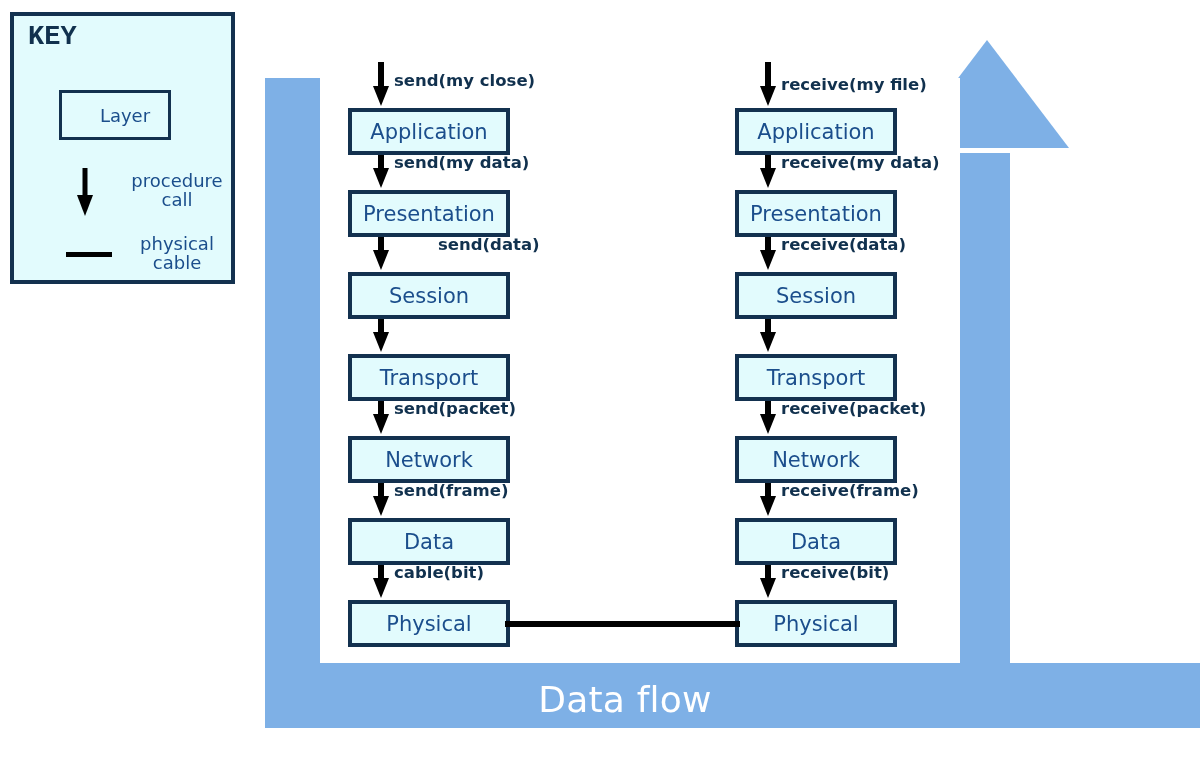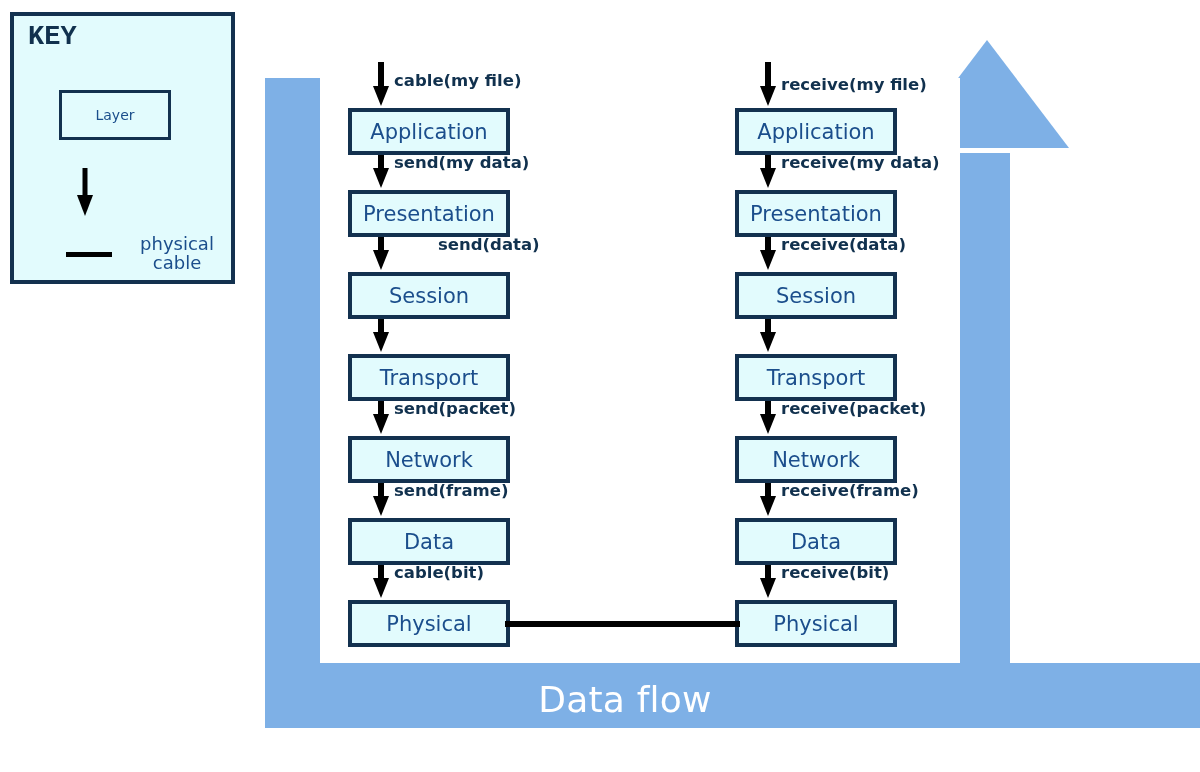--- a/index.html
+++ b/index.html
@@ -36,23 +36,23 @@
   #key-box{
     position:absolute;left:10px;top:12px;width:225px;height:272px;
     background:#E2FBFD;border:4px solid #13314F;box-sizing:border-box;
   }
   #key-title{position:absolute;left:14px;top:6px;font-size:27px;font-weight:bold;color:#11314E;font-family:Liberation Mono, monospace;}
   #key-layer-box{
     position:absolute;left:45px;top:74px;width:112px;height:50px;
     background:#E2FBFD;border:3px solid #13314F;box-sizing:border-box;
   }
   #key-layer-label{
-    position:absolute;left:0;top:0;width:100%;height:100%;
+    position:absolute;left:10px;top:0;width:100%;height:100%;
     display:flex;align-items:center;justify-content:center;
-    font-size:14px;color:#1B4E8C;
+    font-size:18px;color:#1B4E8C;
   }
   .key-row{position:absolute;color:#1B4E8C;font-size:18px;text-align:center;line-height:19px;}
   #key-proc-text{left:103px;top:155px;width:120px;}
   #key-cable-text{left:103px;top:218px;width:120px;}
   #key-arrow{position:absolute;left:60px;top:152px;width:22px;height:48px;}
   #key-line{position:absolute;left:52px;top:236px;width:46px;height:5px;background:#000;}
 
   
   .stack{position:absolute;top:0;width:330px;height:772px;}
   #stack-left{left:348px;}
@@ -101,36 +101,40 @@
   <div id="key-layer-box">
     <div id="key-layer-label">Layer</div>
   </div>
 
   <div id="key-arrow">
     <svg width="22" height="48" viewBox="0 0 22 48">
       <line x1="11" y1="0" x2="11" y2="30" stroke="#000" stroke-width="5"></line>
       <polygon points="3,27 19,27 11,48" fill="#000"></polygon>
     </svg>
   </div>
+  <div class="key-row" id="key-proc-text">
+    <div>procedure</div>
+    <div>call</div>
+  </div>
 
   <div id="key-line"></div>
   <div class="key-row" id="key-cable-text">
     <div>physical</div>
     <div>cable</div>
   </div>
 </div>
 
 <div class="stack" id="stack-left">
     <div class="call-arrow" style="top: 62px;">
       <svg width="16" height="44" viewBox="0 0 16 44">
         <line x1="8" y1="0" x2="8" y2="28" stroke="#000" stroke-width="6"></line>
         <polygon points="0,24 16,24 8,44" fill="#000"></polygon>
       </svg>
     </div>
-    <div class="call-label" style="top: 72px;">cable(my file)</div>
+    <div class="call-label" style="top: 72px;">send(my close)</div>
     <div class="call-arrow" style="top: 144px;">
       <svg width="16" height="44" viewBox="0 0 16 44">
         <line x1="8" y1="0" x2="8" y2="28" stroke="#000" stroke-width="6"></line>
         <polygon points="0,24 16,24 8,44" fill="#000"></polygon>
       </svg>
     </div>
     <div class="call-label" style="top: 154px;">send(my data)</div>
     <div class="call-arrow" style="top: 226px;">
       <svg width="16" height="44" viewBox="0 0 16 44">
         <line x1="8" y1="0" x2="8" y2="28" stroke="#000" stroke-width="6"></line>

